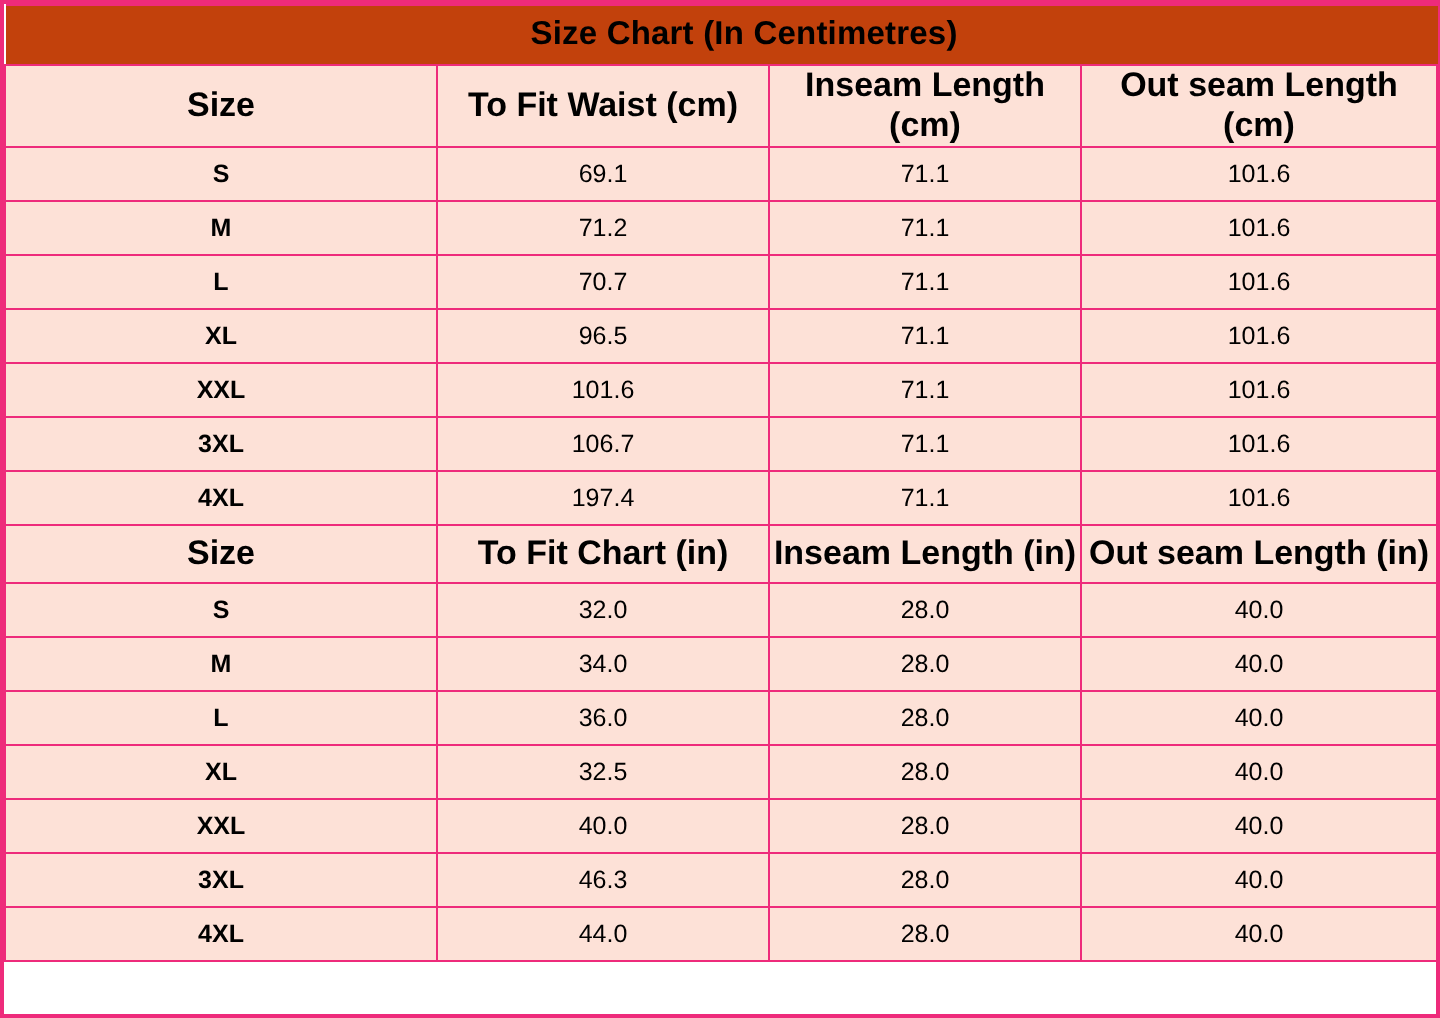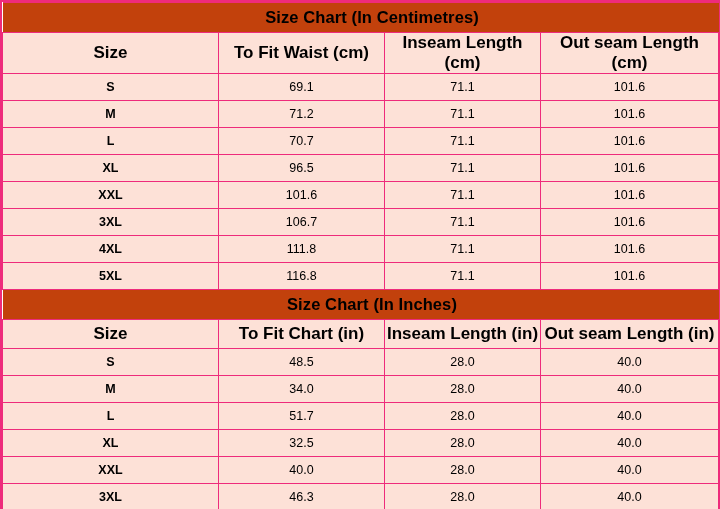--- a/index.html
+++ b/index.html
@@ -117,55 +117,46 @@
         <td>101.6</td>
       </tr>
       <tr class="data-row">
         <td class="col-size">3XL</td>
         <td>106.7</td>
         <td>71.1</td>
         <td>101.6</td>
       </tr>
       <tr class="data-row">
         <td class="col-size">4XL</td>
-        <td>111.8</td>
-        <td>71.1</td>
-        <td>101.6</td>
-      </tr>
-      <tr class="data-row">
-        <td class="col-size">5XL</td>
-        <td>116.8</td>
+        <td>197.4</td>
         <td>71.1</td>
         <td>101.6</td>
       </tr>
 
-      <tr class="title-row">
-        <td colspan="4">Size Chart (In Inches)</td>
-      </tr>
       <tr class="header-row">
         <td class="col-size">Size</td>
         <td>To Fit Chart (in)</td>
         <td>Inseam Length (in)</td>
         <td>Out seam Length (in)</td>
       </tr>
       <tr class="data-row">
         <td class="col-size">S</td>
-        <td>48.5</td>
+        <td>32.0</td>
         <td>28.0</td>
         <td>40.0</td>
       </tr>
       <tr class="data-row">
         <td class="col-size">M</td>
         <td>34.0</td>
         <td>28.0</td>
         <td>40.0</td>
       </tr>
       <tr class="data-row">
         <td class="col-size">L</td>
-        <td>51.7</td>
+        <td>36.0</td>
         <td>28.0</td>
         <td>40.0</td>
       </tr>
       <tr class="data-row">
         <td class="col-size">XL</td>
         <td>32.5</td>
         <td>28.0</td>
         <td>40.0</td>
       </tr>
       <tr class="data-row">

